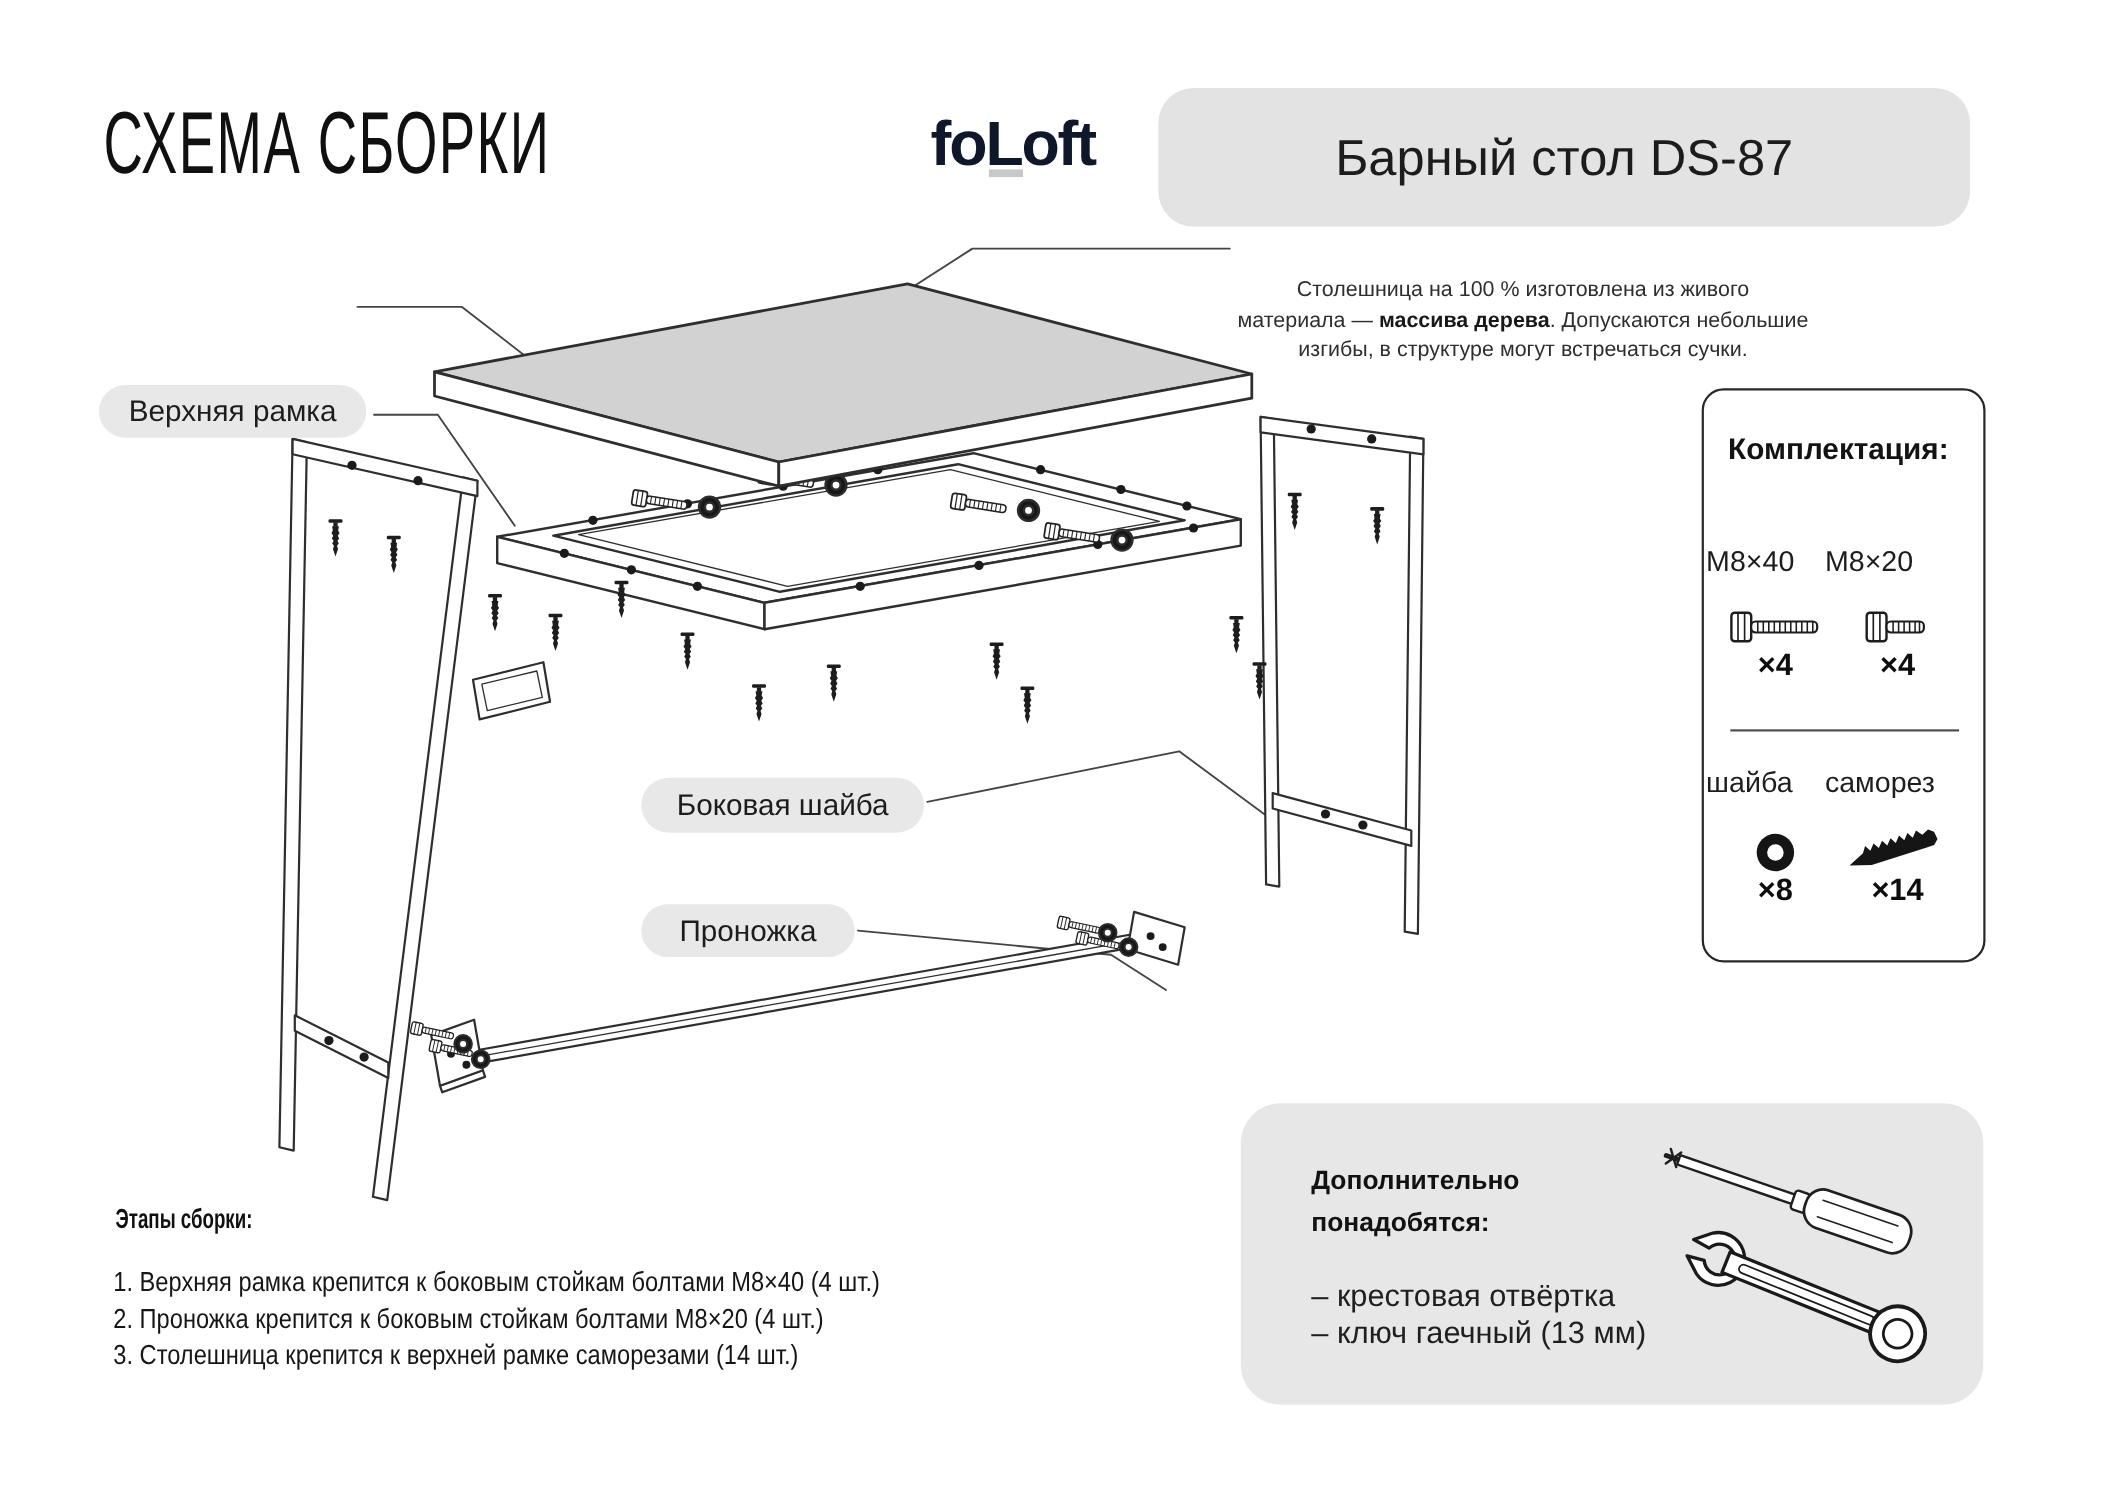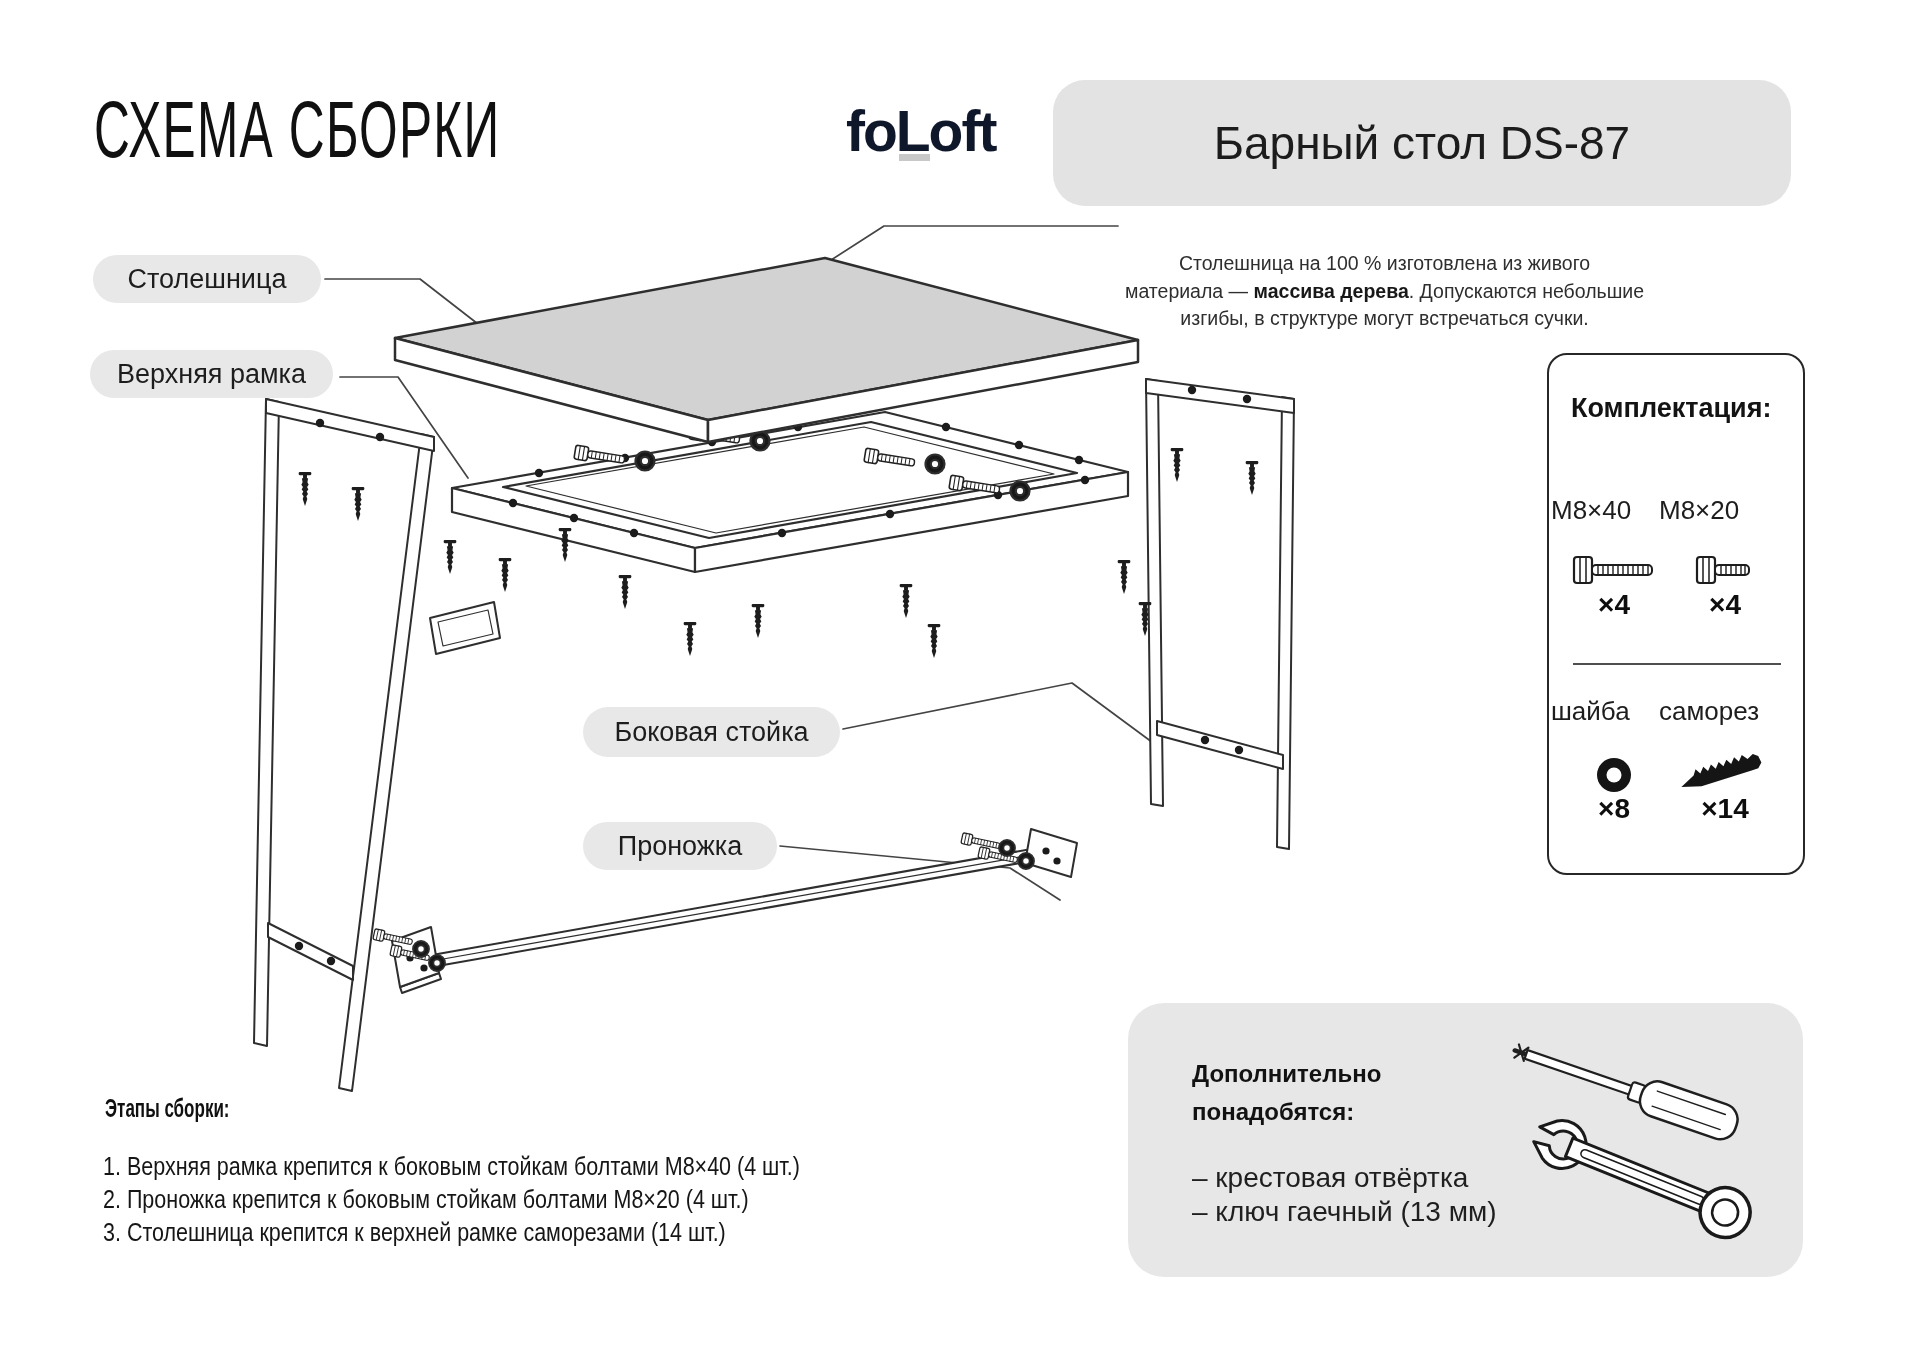--- a/index.html
+++ b/index.html
@@ -188,23 +188,22 @@
       <use href="#screwv" transform="translate(1177,448) scale(1.15)"></use>
       <use href="#screwv" transform="translate(1252,461) scale(1.15)"></use>
     </g>
   </svg>
 
   <div class="title">СХЕМА СБОРКИ</div>
   <div class="logo">foLoft</div>
   <div class="logo-underline"></div>
   <div class="badge">Барный стол DS-87</div>
 
-  <div class="pill" id="pill-tabletop">Столешница</div>
   <div class="pill" id="pill-frame">Верхняя рамка</div>
-  <div class="pill" id="pill-stand">Боковая стойка</div>
+  <div class="pill" id="pill-stand">Боковая шайба</div>
   <div class="pill" id="pill-stretcher">Проножка</div>
 
   <div class="note">
     <div>Столешница на 100 % изготовлена из живого</div>
     <div><span>материала — </span><b>массива дерева</b><span>. Допускаются небольшие</span></div>
     <div>изгибы, в структуре могут встречаться сучки.</div>
   </div>
 
   <div class="kit">
     <div class="kit-title">Комплектация:</div>

